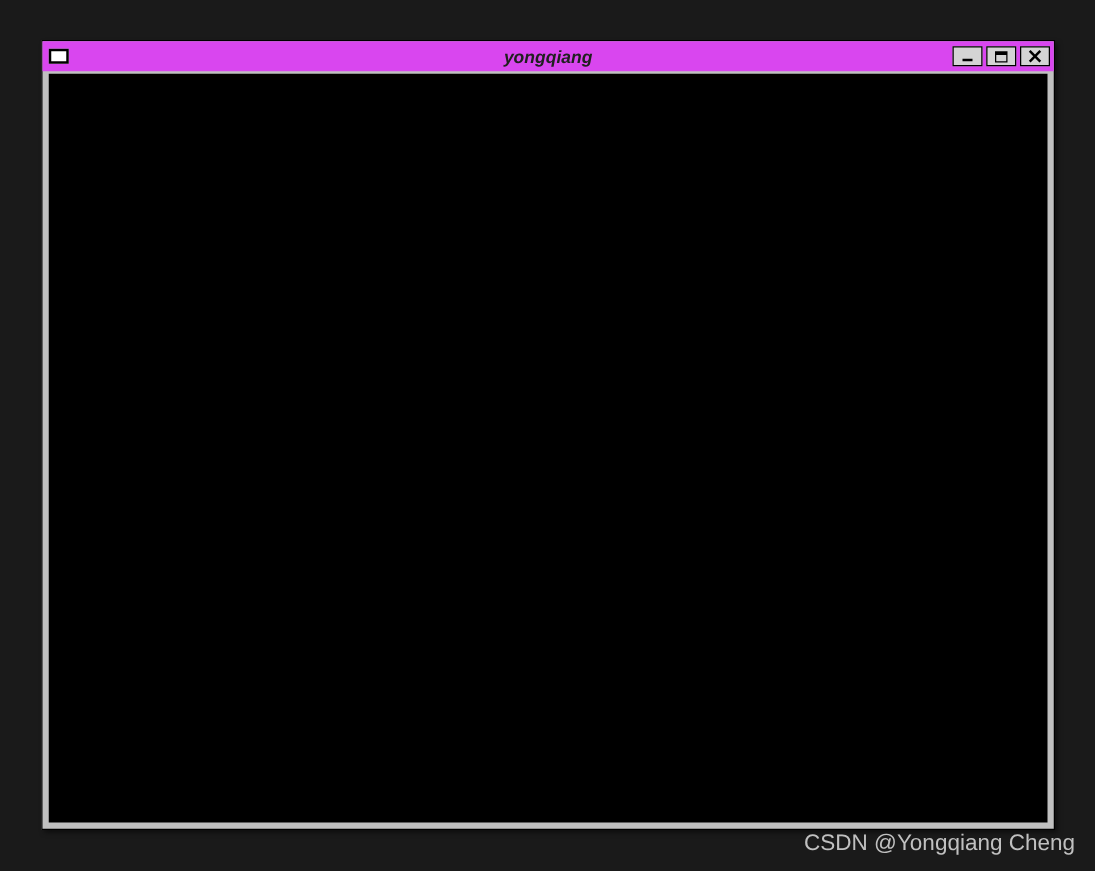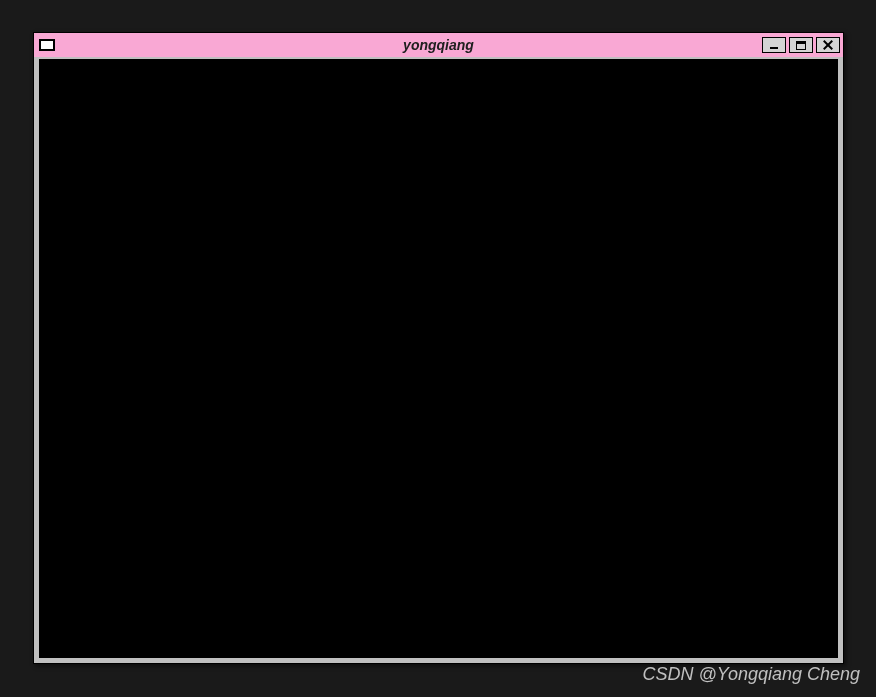--- a/index.html
+++ b/index.html
@@ -23,21 +23,21 @@
       top: 32px;
       width: 811px;
       height: 632px;
       background-color: #c0c0c0;
       border: 1px solid #000;
       box-shadow: 2px 2px 4px rgba(0, 0, 0, 0.5);
     }
     
     .titlebar {
       height: 24px;
-      background-color: #f9a8d4;
+      background-color: #d946ef;
       display: flex;
       align-items: center;
       justify-content: space-between;
       padding: 0 3px;
       position: relative;
     }
     
     .titlebar-left {
       display: flex;
       align-items: center;
@@ -127,21 +127,20 @@
       bottom: 5px;
       background-color: #000;
     }
     
     .watermark {
       position: absolute;
       right: 16px;
       bottom: 12px;
       font-size: 18px;
       color: #c0c0c0;
-      font-style: italic;
     }
   </style>
 </head>
 <body>
 
 <div class="window">
   <div class="titlebar">
     <div class="titlebar-left">
       <div class="window-icon"></div>
     </div>

